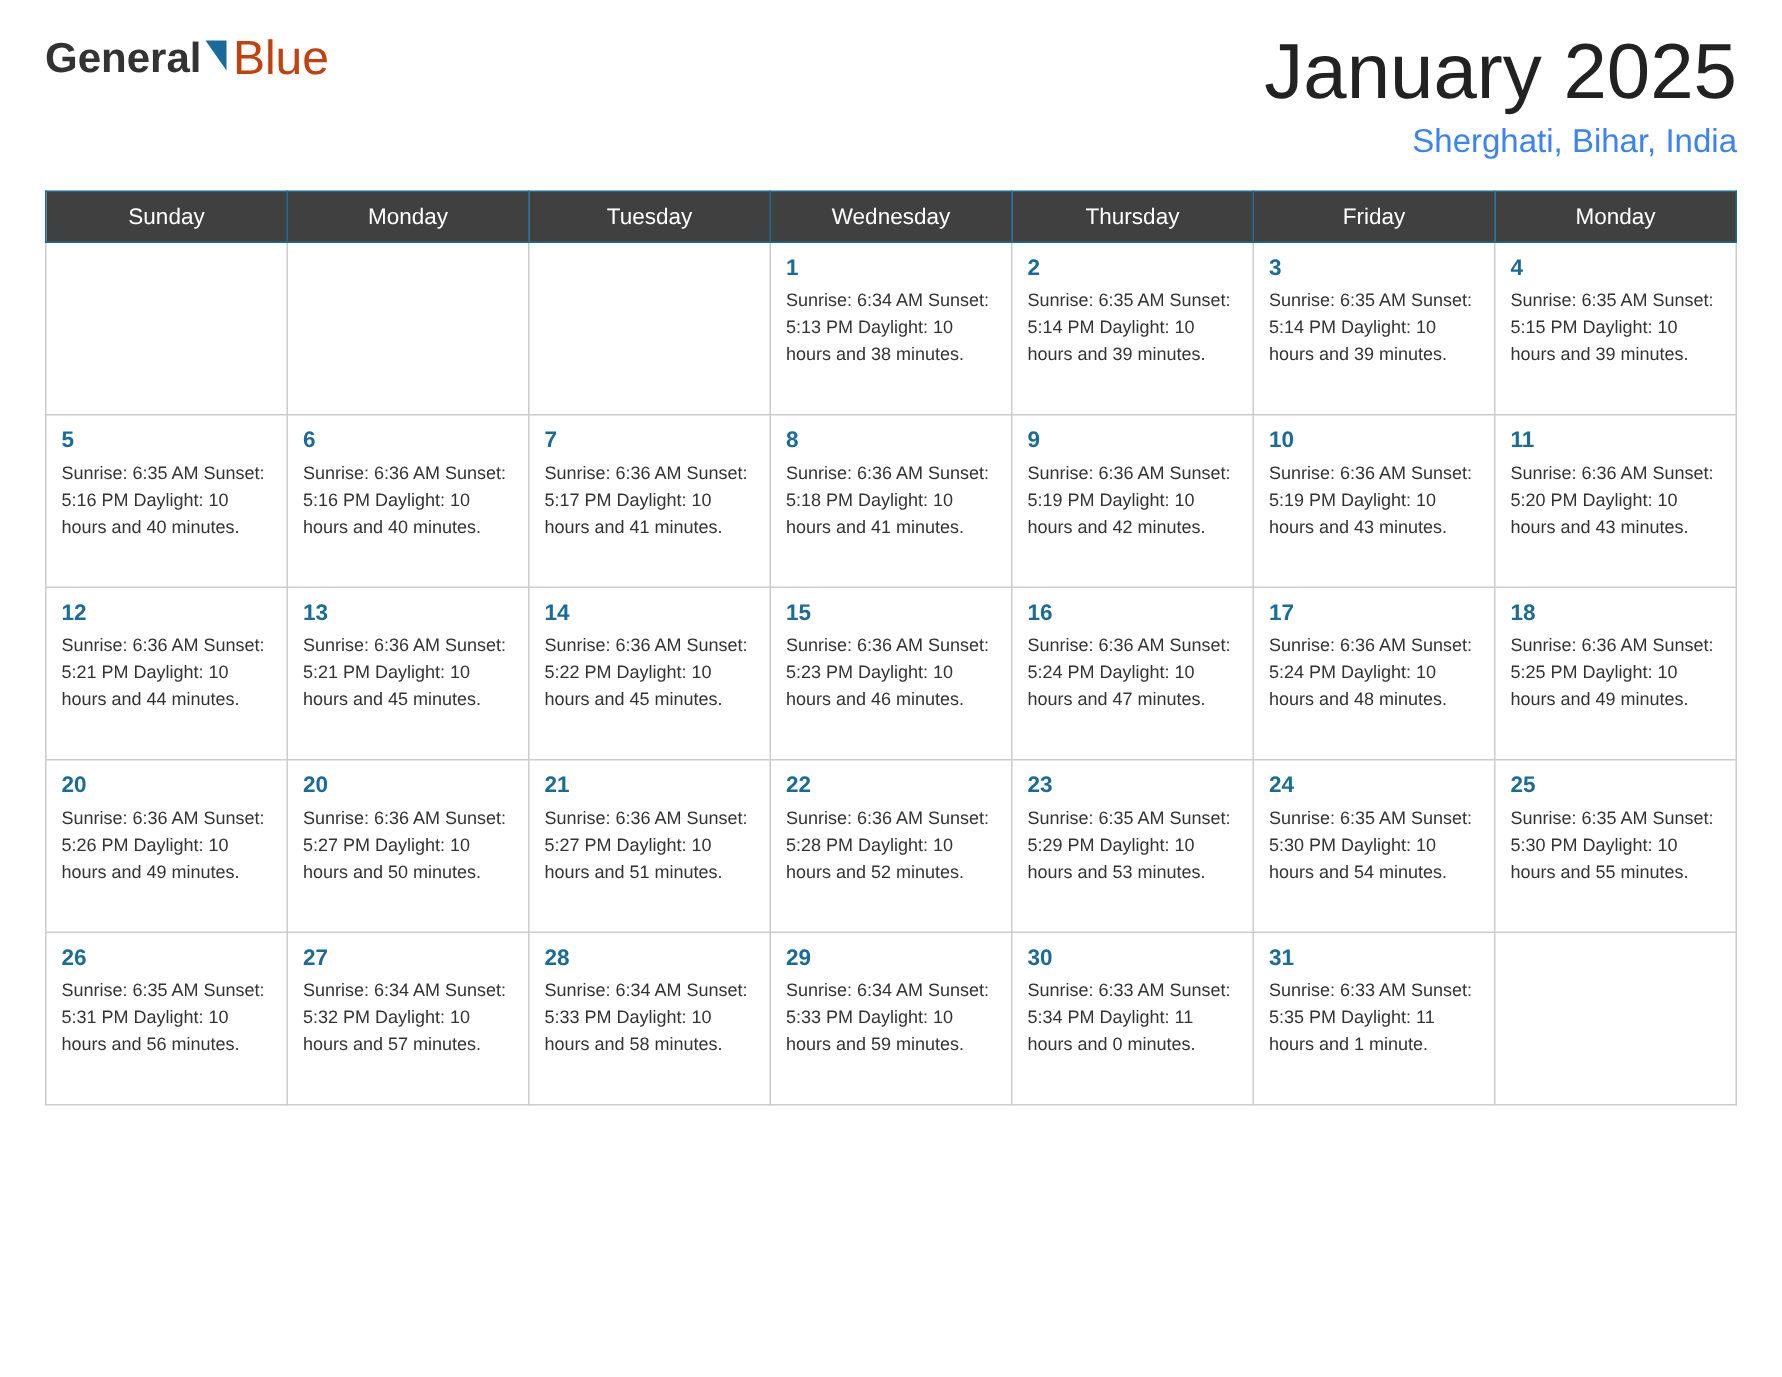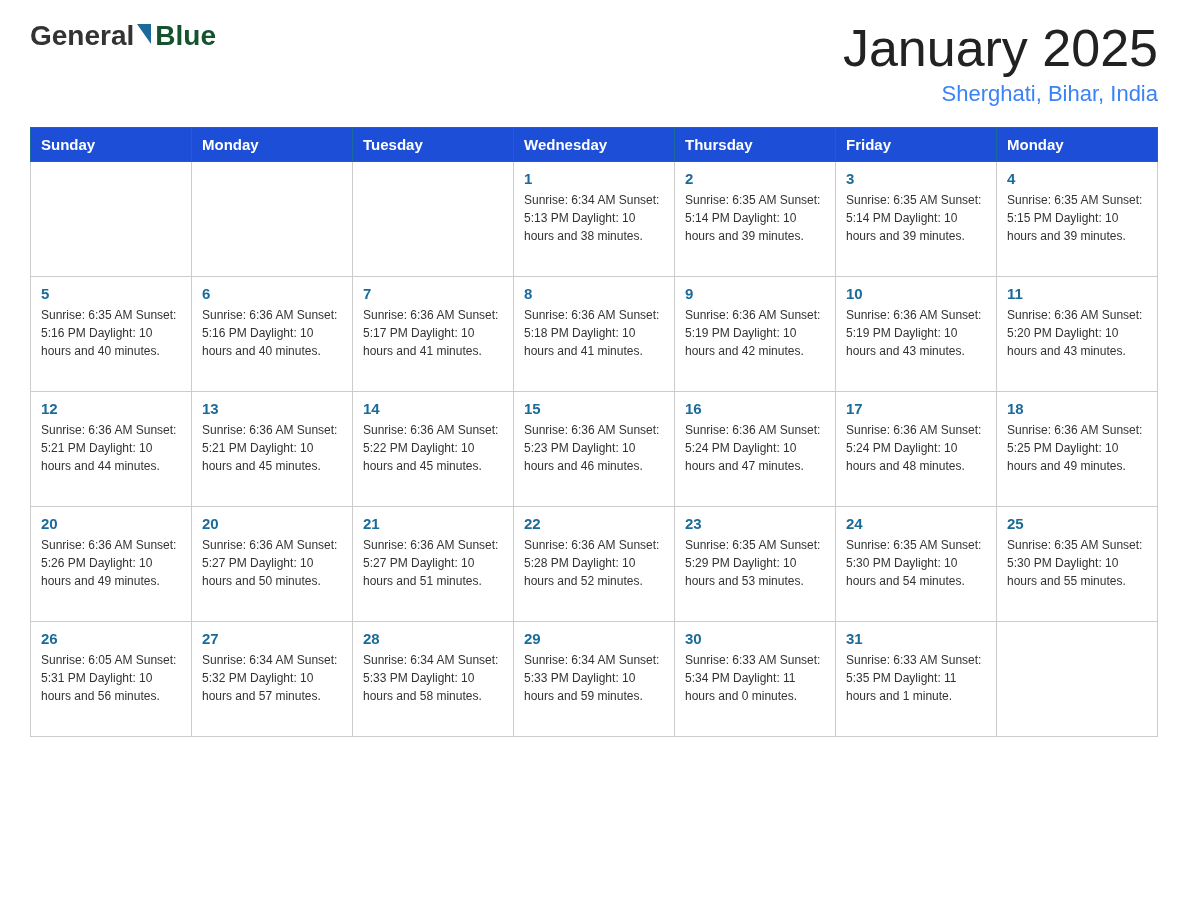--- a/index.html
+++ b/index.html
@@ -34,23 +34,23 @@
     .logo-triangle {
       width: 0;
       height: 0;
       border-left: 14px solid transparent;
       border-right: 0px solid transparent;
       border-top: 20px solid #1a6b9a;
       margin-left: 3px;
       margin-bottom: 4px;
     }
     .logo-blue {
-      font-size: 28px;
-      font-weight: bold;
-      color: #14532d;
+      font-size: 32px;
+      font-weight: normal;
+      color: #c2410c;
       margin-left: 4px;
     }
     .title-section {
       text-align: right;
     }
     .month-title {
       font-size: 52px;
       font-weight: normal;
       color: #222;
       line-height: 1.1;
@@ -60,26 +60,26 @@
       font-size: 22px;
       color: #3b82f6;
       margin-top: 4px;
     }
     .calendar-table {
       width: 100%;
       border-collapse: collapse;
       border: 1px solid #ccc;
     }
     .calendar-table th {
-      background-color: #1d4ed8;
+      background-color: #404040;
       color: #fff;
       font-size: 15px;
-      font-weight: bold;
+      font-weight: normal;
       padding: 8px 10px;
-      text-align: left;
+      text-align: center;
       border: 1px solid #1a6b9a;
     }
     .calendar-table td {
       vertical-align: top;
       padding: 8px 10px;
       border: 1px solid #ccc;
       width: 14.28%;
       height: 115px;
       font-size: 12.5px;
       color: #333;
@@ -312,21 +312,21 @@
           <span class="day-number">25</span>
           <div class="day-info">Sunrise: 6:35 AM
 Sunset: 5:30 PM
 Daylight: 10 hours
 and 55 minutes.</div>
         </td>
       </tr>
       <tr>
         <td>
           <span class="day-number">26</span>
-          <div class="day-info">Sunrise: 6:05 AM
+          <div class="day-info">Sunrise: 6:35 AM
 Sunset: 5:31 PM
 Daylight: 10 hours
 and 56 minutes.</div>
         </td>
         <td>
           <span class="day-number">27</span>
           <div class="day-info">Sunrise: 6:34 AM
 Sunset: 5:32 PM
 Daylight: 10 hours
 and 57 minutes.</div>

